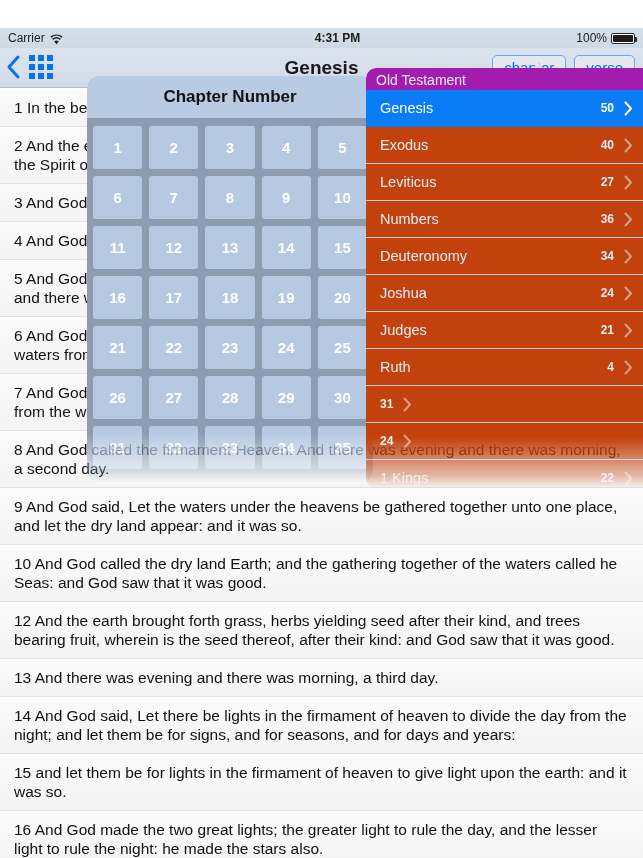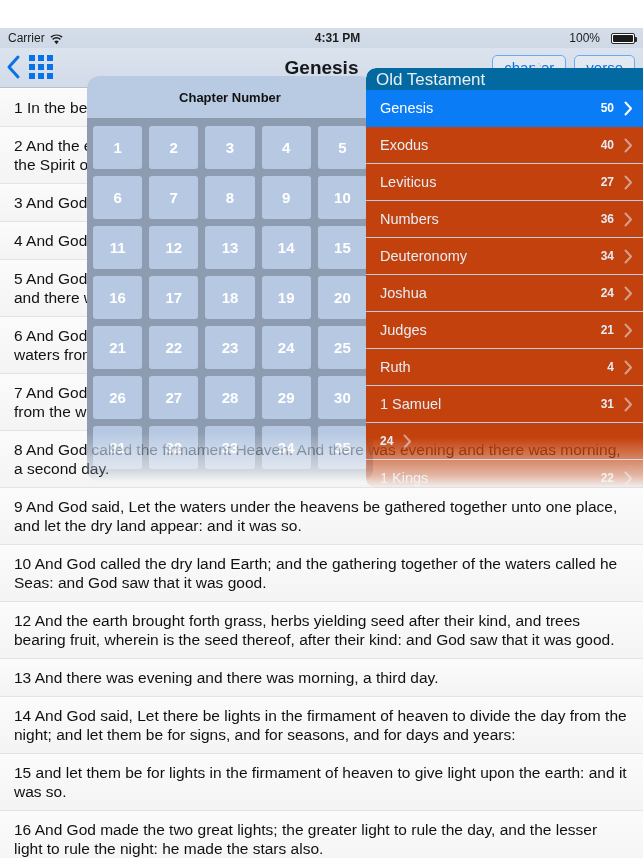--- a/index.html
+++ b/index.html
@@ -12,21 +12,21 @@
   #screen { position: relative; width: 643px; height: 858px; overflow: hidden; background:#fff;margin-top:28px; }
 
   
   .statusbar {
     position: absolute; top: 0; left: 0; width: 643px; height: 20px;
     background: linear-gradient(to bottom, #d5dee9, #cfd9e6);
     display: flex; align-items: center; font-size: 12px; color: #1c1c1c;
   }
   .sb-left { position: absolute; left: 8px; display: flex; align-items: center; gap: 5px; }
   .sb-center { position: absolute; left: 16px; width: 643px; text-align: center; font-weight: 600; }
-  .sb-right { position: absolute; right: 8px; display: flex; align-items: center; gap: 11px; }
+  .sb-right { position: absolute; right: 8px; display: flex; align-items: center; gap: 4px; }
   .wifi-icon { display:inline-block; width: 13px; height: 11px; position: relative; top:1px;}
   .batt {
     width: 24px; height: 11px; border: 1px solid #2a2a2a; border-radius: 2px;
     position: relative; padding: 1px; background: #fff;
   }
   .batt::after {
     content: ""; position: absolute; right: -3px; top: 3px; width: 2px; height: 5px;
     background: #2a2a2a; border-radius: 0 1px 1px 0;
   }
   .batt i { display: block; width: 100%; height: 100%; background: #1c1c1c; border-radius: 1px; }
@@ -72,21 +72,21 @@
   .chapter-pop {
     position: absolute; left: 87px; top: 48px; width: 286px; height: 406px;
     border-radius: 12px; overflow: hidden;
     -webkit-mask-image: linear-gradient(to bottom, #000 0%, #000 88%, rgba(0,0,0,0.35) 97%, rgba(0,0,0,0) 100%);
     mask-image: linear-gradient(to bottom, #000 0%, #000 88%, rgba(0,0,0,0.35) 97%, rgba(0,0,0,0) 100%);
     box-shadow: 0 2px 10px rgba(0,0,0,0.18);
   }
   .chapter-pop-title {
     height: 42px; background: #b9cbe2;
     display:flex; align-items:center; justify-content:center;
-    font-size: 13px; font-weight: bold; color: #111;
+    font-size: 17px; font-weight: bold; color: #111;
     border-radius: 12px 12px 0 0;
   }
   .chapter-grid-wrap { background: #8d9cb0; height: 364px; padding: 8px 6px; }
   .chapter-grid {
     display: grid; grid-template-columns: repeat(5, 1fr);
     gap: 7px;
   }
   .chap-cell {
     height: 43px; background: #b7c9e2; border-radius: 3px;
     display:flex; align-items:center; justify-content:center;
@@ -95,22 +95,22 @@
 
   
   .book-pop {
     position: absolute; left: 366px; top: 40px; width: 277px; height: 420px;
     border-radius: 10px 0 0 10px; overflow: hidden;
     -webkit-mask-image: linear-gradient(to bottom, #000 0%, #000 88%, rgba(0,0,0,0.35) 97%, rgba(0,0,0,0) 100%);
     mask-image: linear-gradient(to bottom, #000 0%, #000 88%, rgba(0,0,0,0.35) 97%, rgba(0,0,0,0) 100%);
     box-shadow: 0 2px 10px rgba(0,0,0,0.18);
   }
   .book-pop-header {
-    height: 22px; background: #0369a1; color: #e9eef4;
-    font-size: 17px; padding: 1px 0 0 10px;
+    height: 22px; background: #a21caf; color: #e9eef4;
+    font-size: 14px; padding: 1px 0 0 10px;
     display:flex; align-items:center;
   }
   .book-list { background: #aec1da; }
   .book-row {
     height: 37px; display: flex; align-items: center;
     padding: 0 10px 0 14px;
     border-bottom: 1px solid #bccdde;
     color: #e6edf6; font-size: 14.5px;
     background: #c2410c;
   }
@@ -321,21 +321,20 @@
         <div class="book-row">
           <span class="book-name">Ruth</span>
           <span class="book-count">4</span>
           <span style="display: inline-flex;">
             <svg class="book-chevron" width="9" height="15" viewBox="0 0 9 15">
               <path d="M1.5 1.5 L7 7.5 L1.5 13.5" stroke="currentColor" stroke-width="2" fill="none" stroke-linecap="round" stroke-linejoin="round"></path>
             </svg>
           </span>
         </div>
         <div class="book-row">
-          <span class="book-name">1 Samuel</span>
           <span class="book-count">31</span>
           <span style="display: inline-flex;">
             <svg class="book-chevron" width="9" height="15" viewBox="0 0 9 15">
               <path d="M1.5 1.5 L7 7.5 L1.5 13.5" stroke="currentColor" stroke-width="2" fill="none" stroke-linecap="round" stroke-linejoin="round"></path>
             </svg>
           </span>
         </div>
         <div class="book-row">
           <span class="book-count">24</span>
           <span style="display: inline-flex;">

